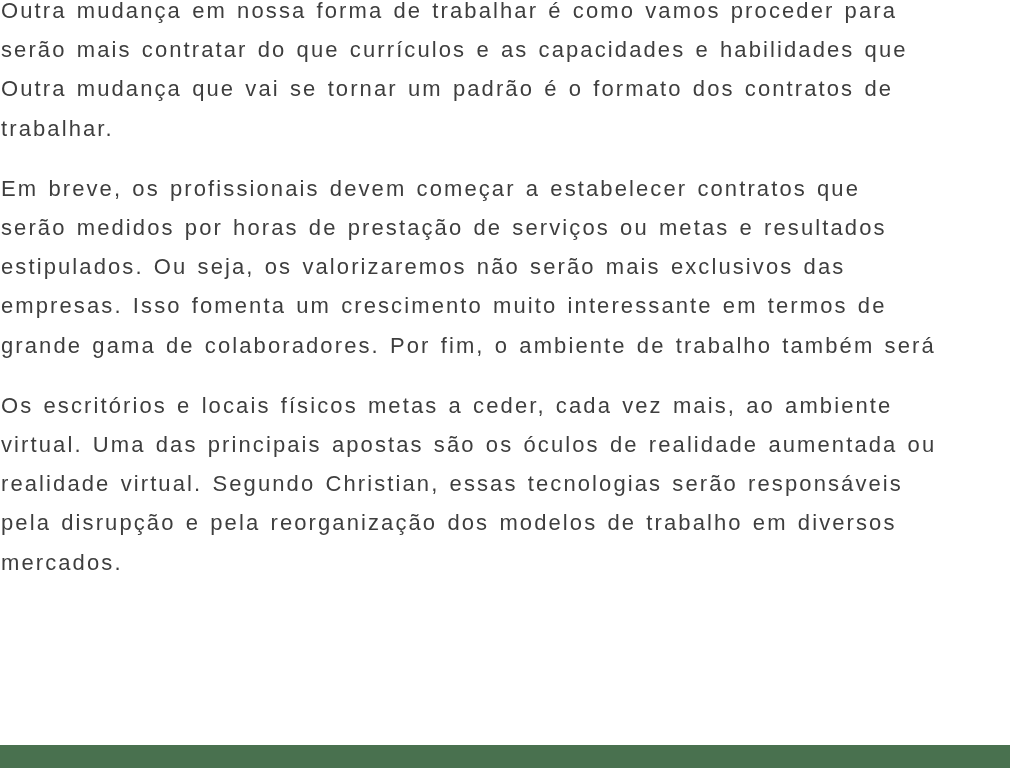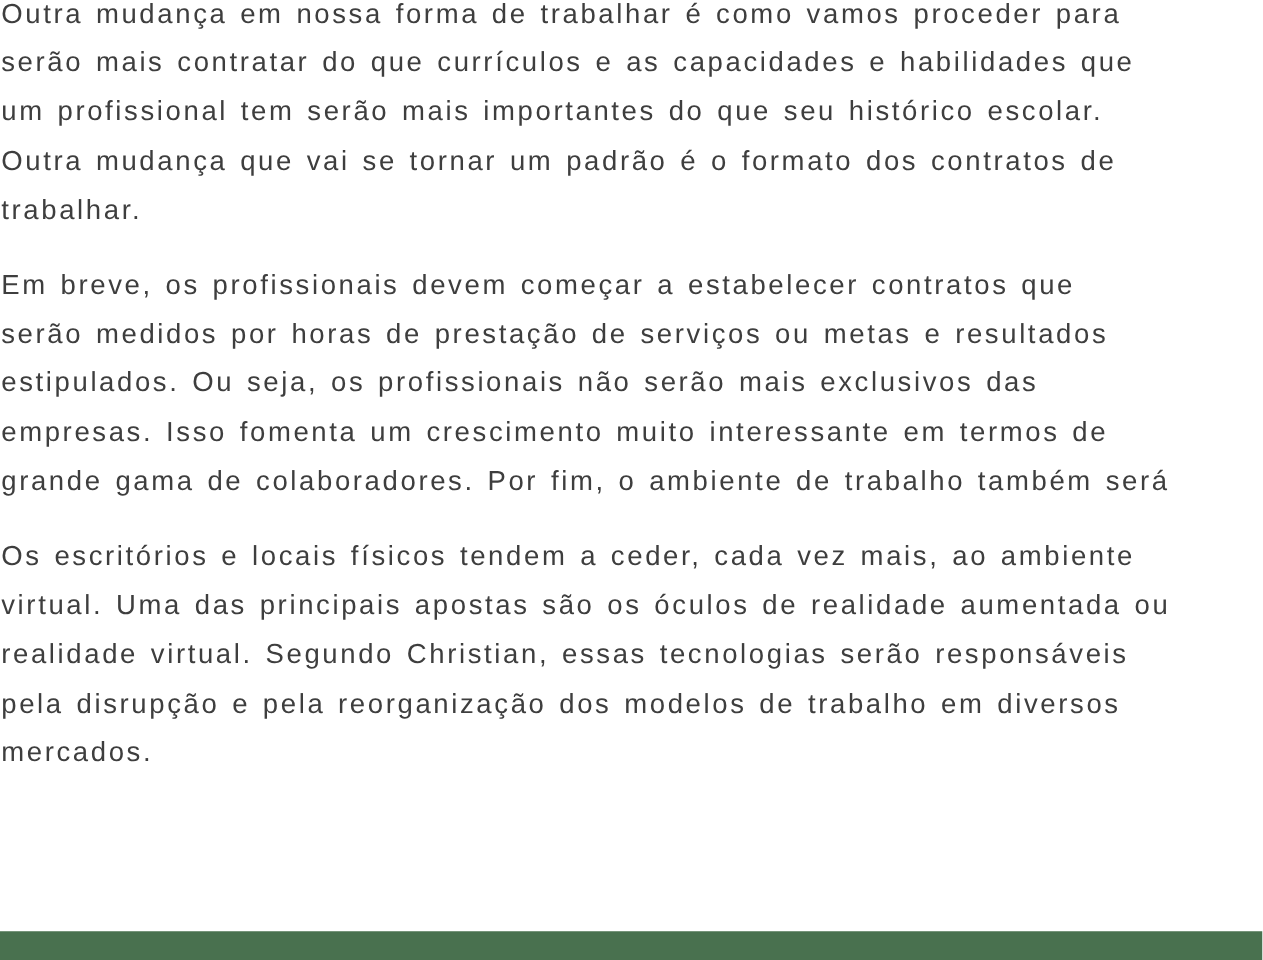--- a/index.html
+++ b/index.html
@@ -37,35 +37,34 @@
   }
 </style>
 </head>
 <body>
 
 <div class="article">
 
   <div class="paragraph">
     <div class="line">Outra mudança em nossa forma de trabalhar é como vamos proceder para</div>
     <div class="line">serão mais contratar do que currículos e as capacidades e habilidades que</div>
-    <div class="line">um profissional tem serão mais importantes do que seu histórico escolar.</div>
     <div class="line">Outra mudança que vai se tornar um padrão é o formato dos contratos de</div>
     <div class="line">trabalhar.</div>
   </div>
 
   <div class="paragraph">
     <div class="line">Em breve, os profissionais devem começar a estabelecer contratos que</div>
     <div class="line">serão medidos por horas de prestação de serviços ou metas e resultados</div>
-    <div class="line">estipulados. Ou seja, os profissionais não serão mais exclusivos das</div>
+    <div class="line">estipulados. Ou seja, os valorizaremos não serão mais exclusivos das</div>
     <div class="line">empresas. Isso fomenta um crescimento muito interessante em termos de</div>
     <div class="line">grande gama de colaboradores. Por fim, o ambiente de trabalho também será</div>
   </div>
 
   <div class="paragraph">
-    <div class="line">Os escritórios e locais físicos tendem a ceder, cada vez mais, ao ambiente</div>
+    <div class="line">Os escritórios e locais físicos metas a ceder, cada vez mais, ao ambiente</div>
     <div class="line">virtual. Uma das principais apostas são os óculos de realidade aumentada ou</div>
     <div class="line">realidade virtual. Segundo Christian, essas tecnologias serão responsáveis</div>
     <div class="line">pela disrupção e pela reorganização dos modelos de trabalho em diversos</div>
     <div class="line">mercados.</div>
   </div>
 
 </div>
 
 <div class="footer-band"></div>
 

